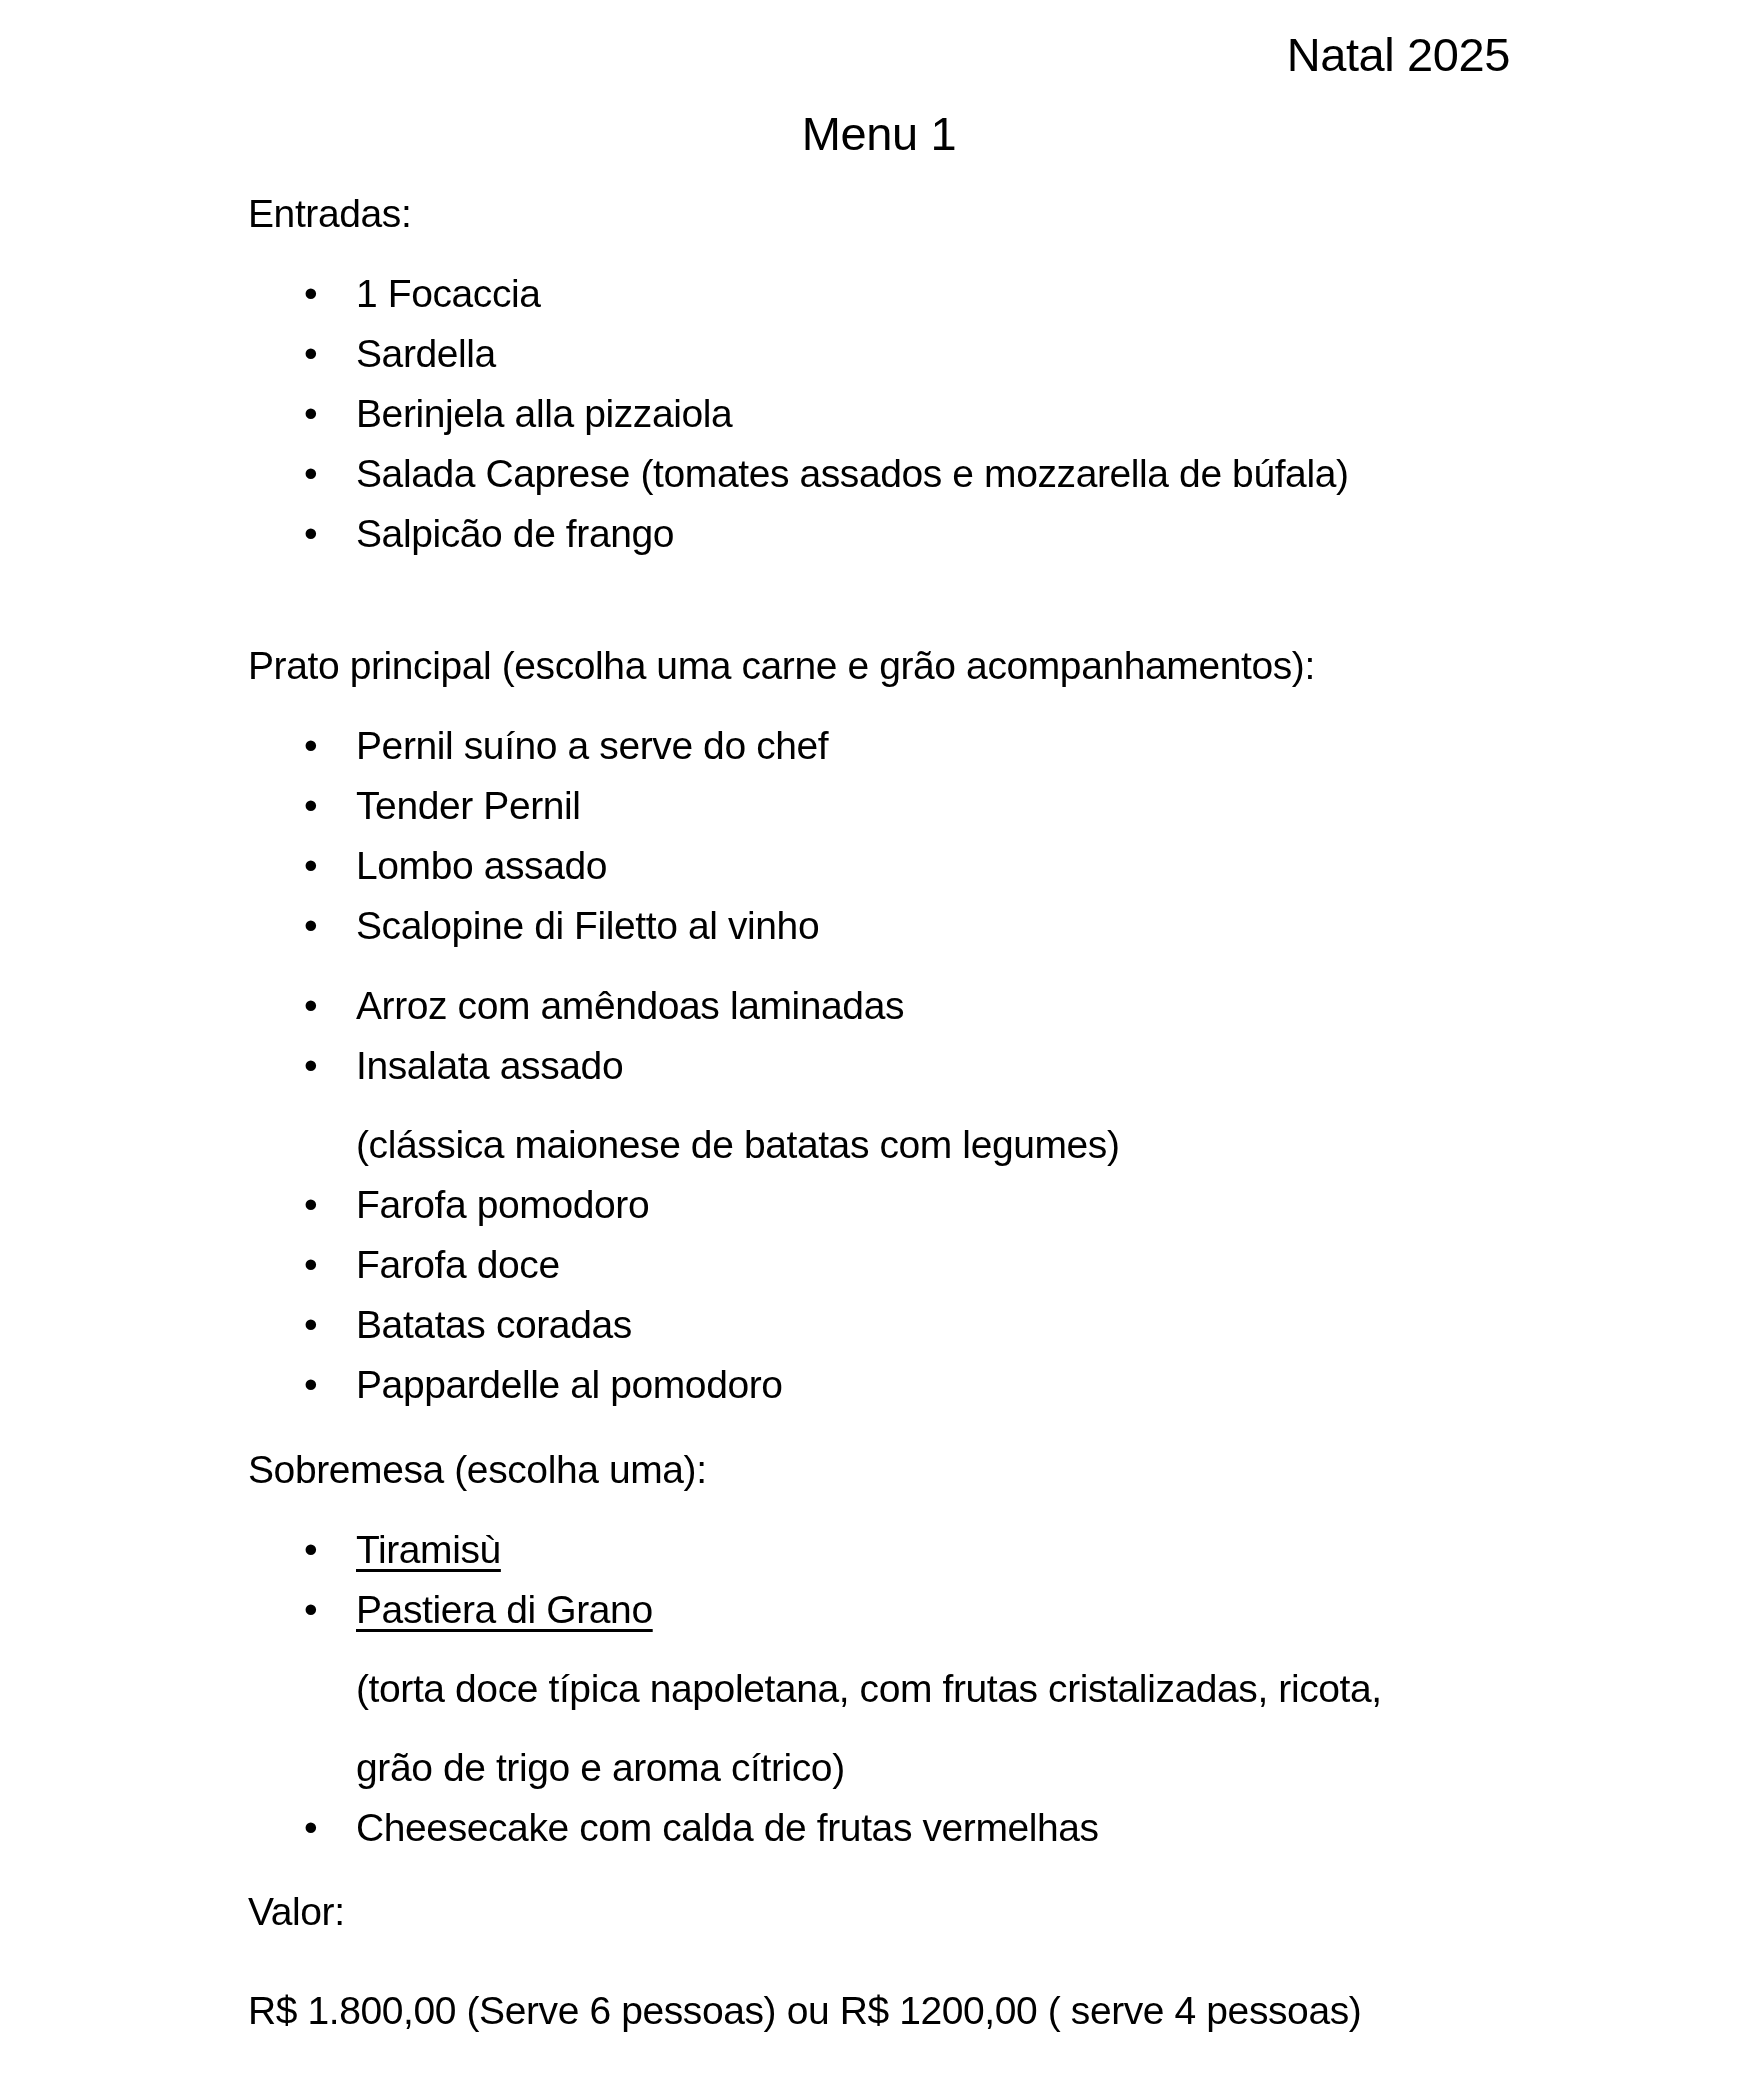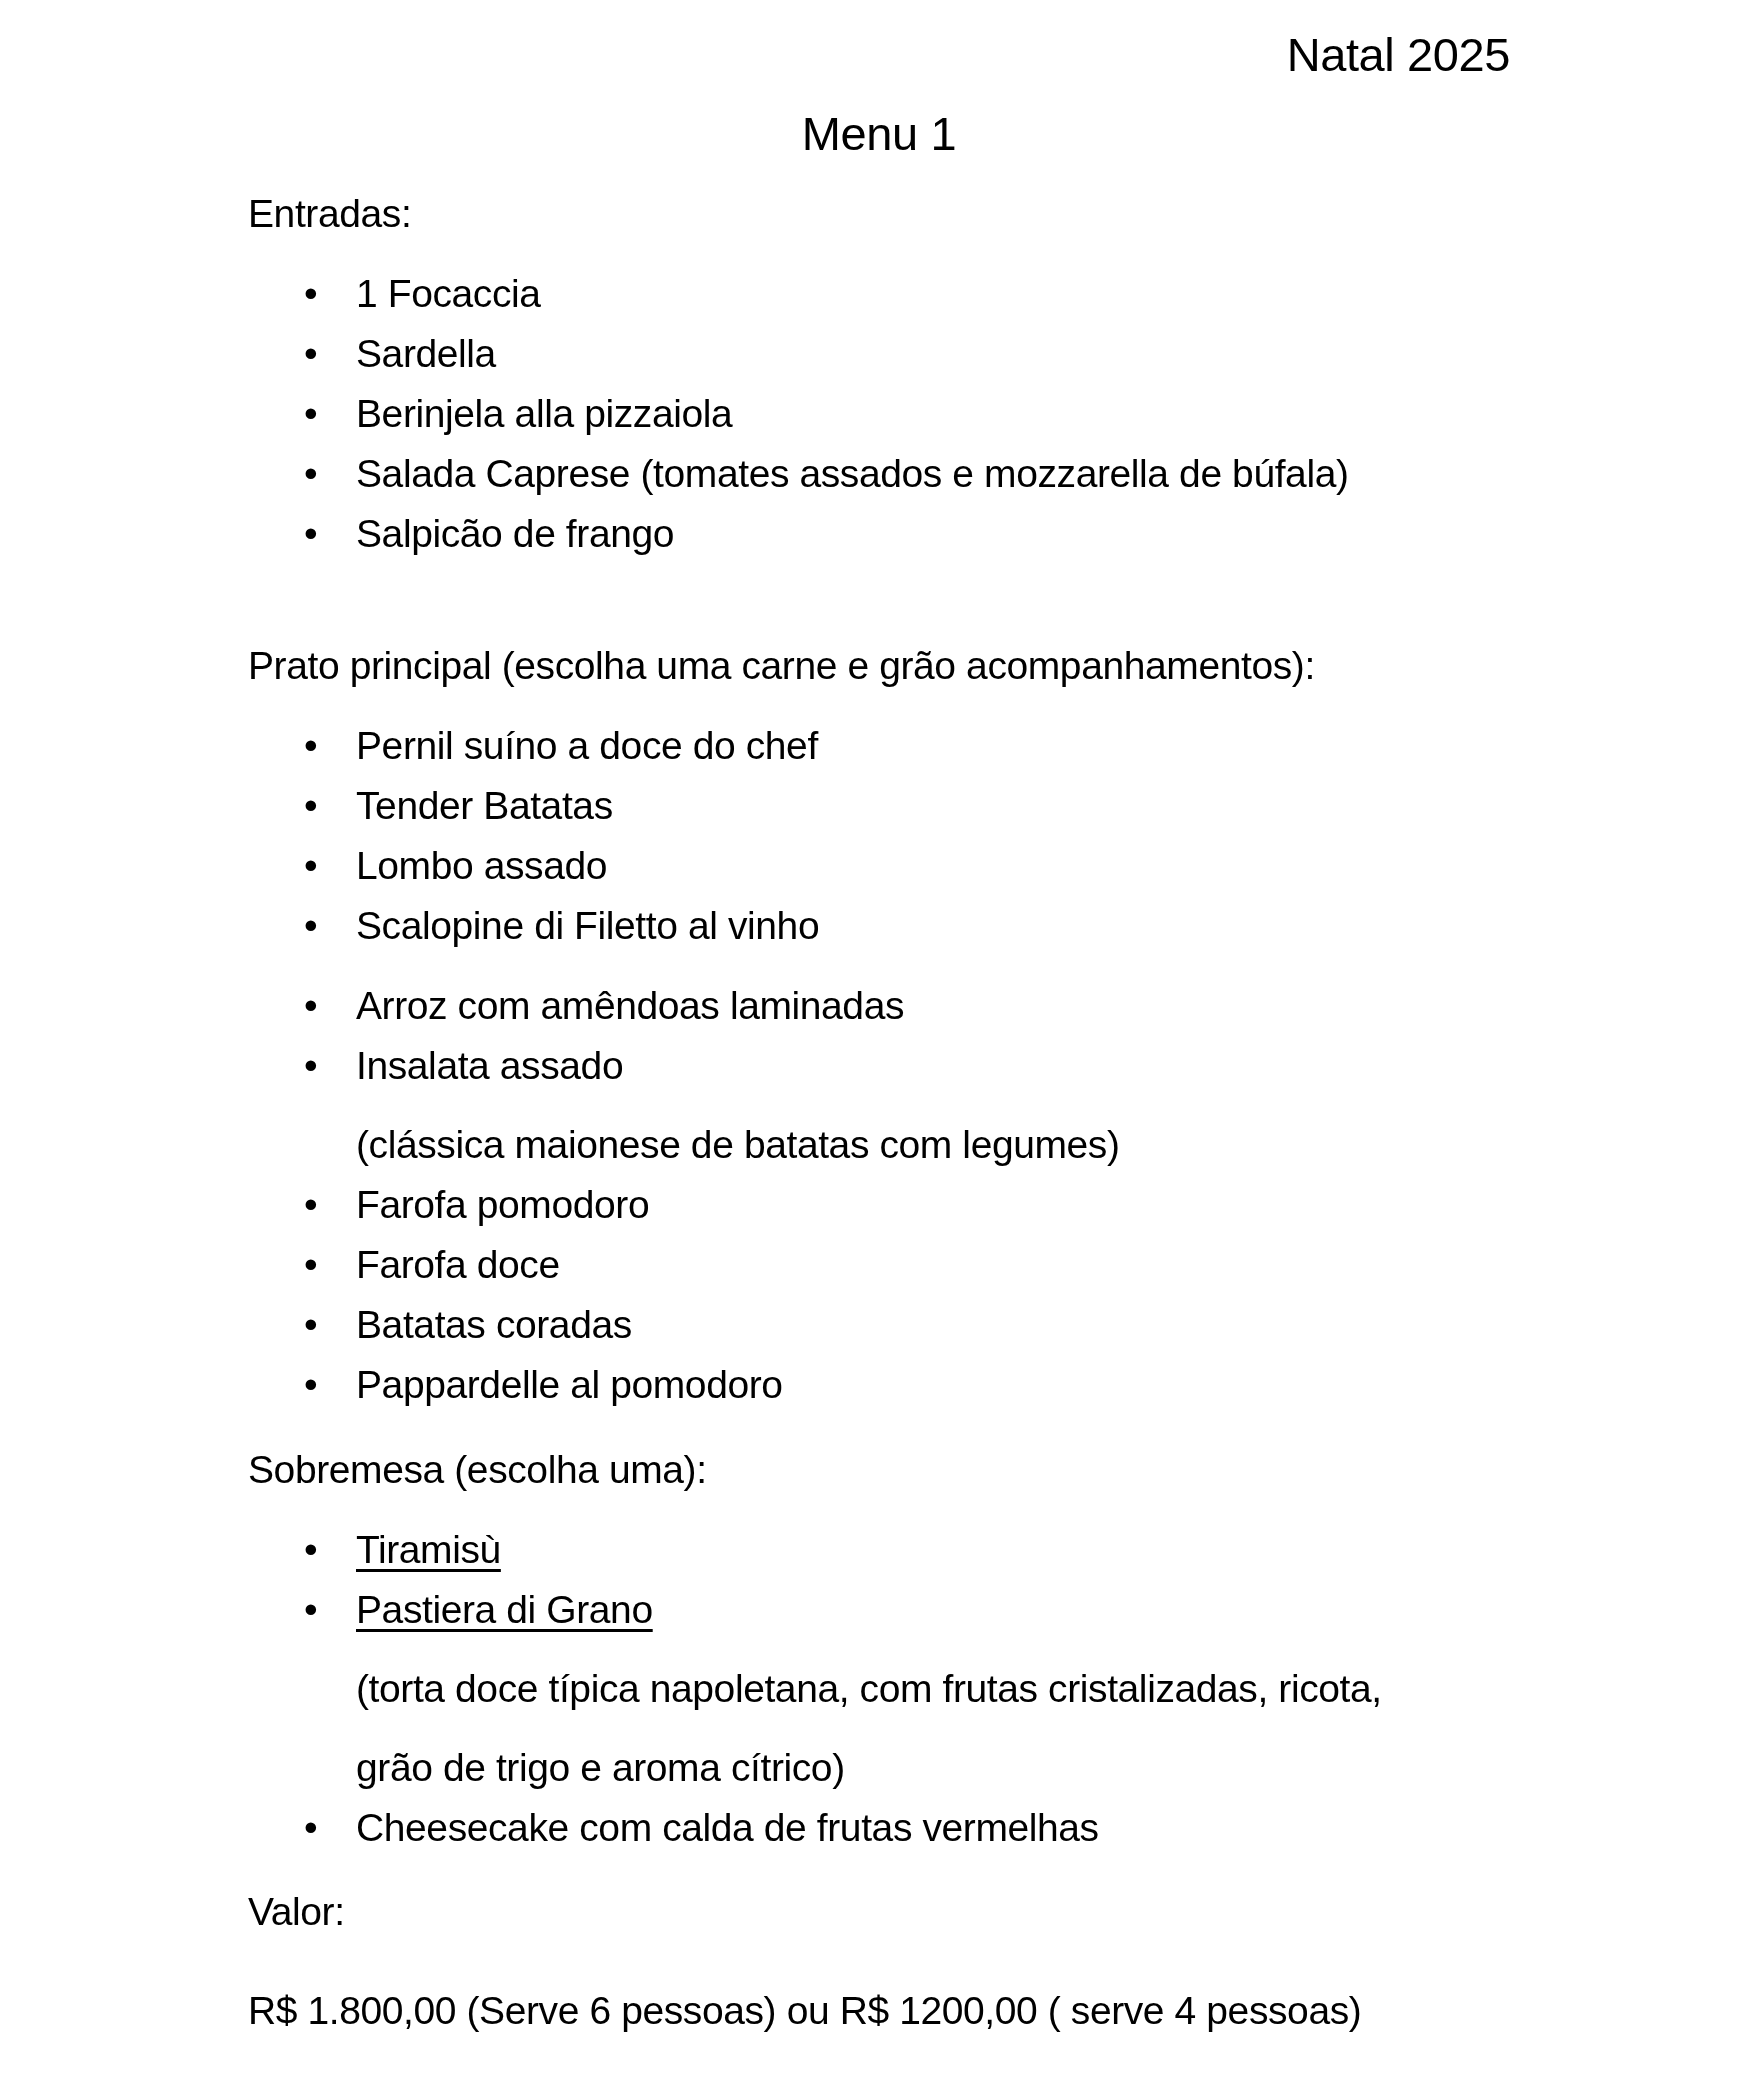--- a/index.html
+++ b/index.html
@@ -128,27 +128,27 @@
         <span>Salpicão de frango</span>
       </div>
     </li>
   </ul>
 
   <div class="section-heading gap-large">Prato principal (escolha uma carne e grão acompanhamentos):</div>
   <ul class="menu-list">
     <li>
       <div class="item-row">
         <span class="bullet">•</span>
-        <span>Pernil suíno a doce do chef</span>
-      </div>
-    </li>
-    <li>
-      <div class="item-row">
-        <span class="bullet">•</span>
-        <span>Tender Batatas</span>
+        <span>Pernil suíno a serve do chef</span>
+      </div>
+    </li>
+    <li>
+      <div class="item-row">
+        <span class="bullet">•</span>
+        <span>Tender Pernil</span>
       </div>
     </li>
     <li>
       <div class="item-row">
         <span class="bullet">•</span>
         <span>Lombo assado</span>
       </div>
     </li>
     <li>
       <div class="item-row">

